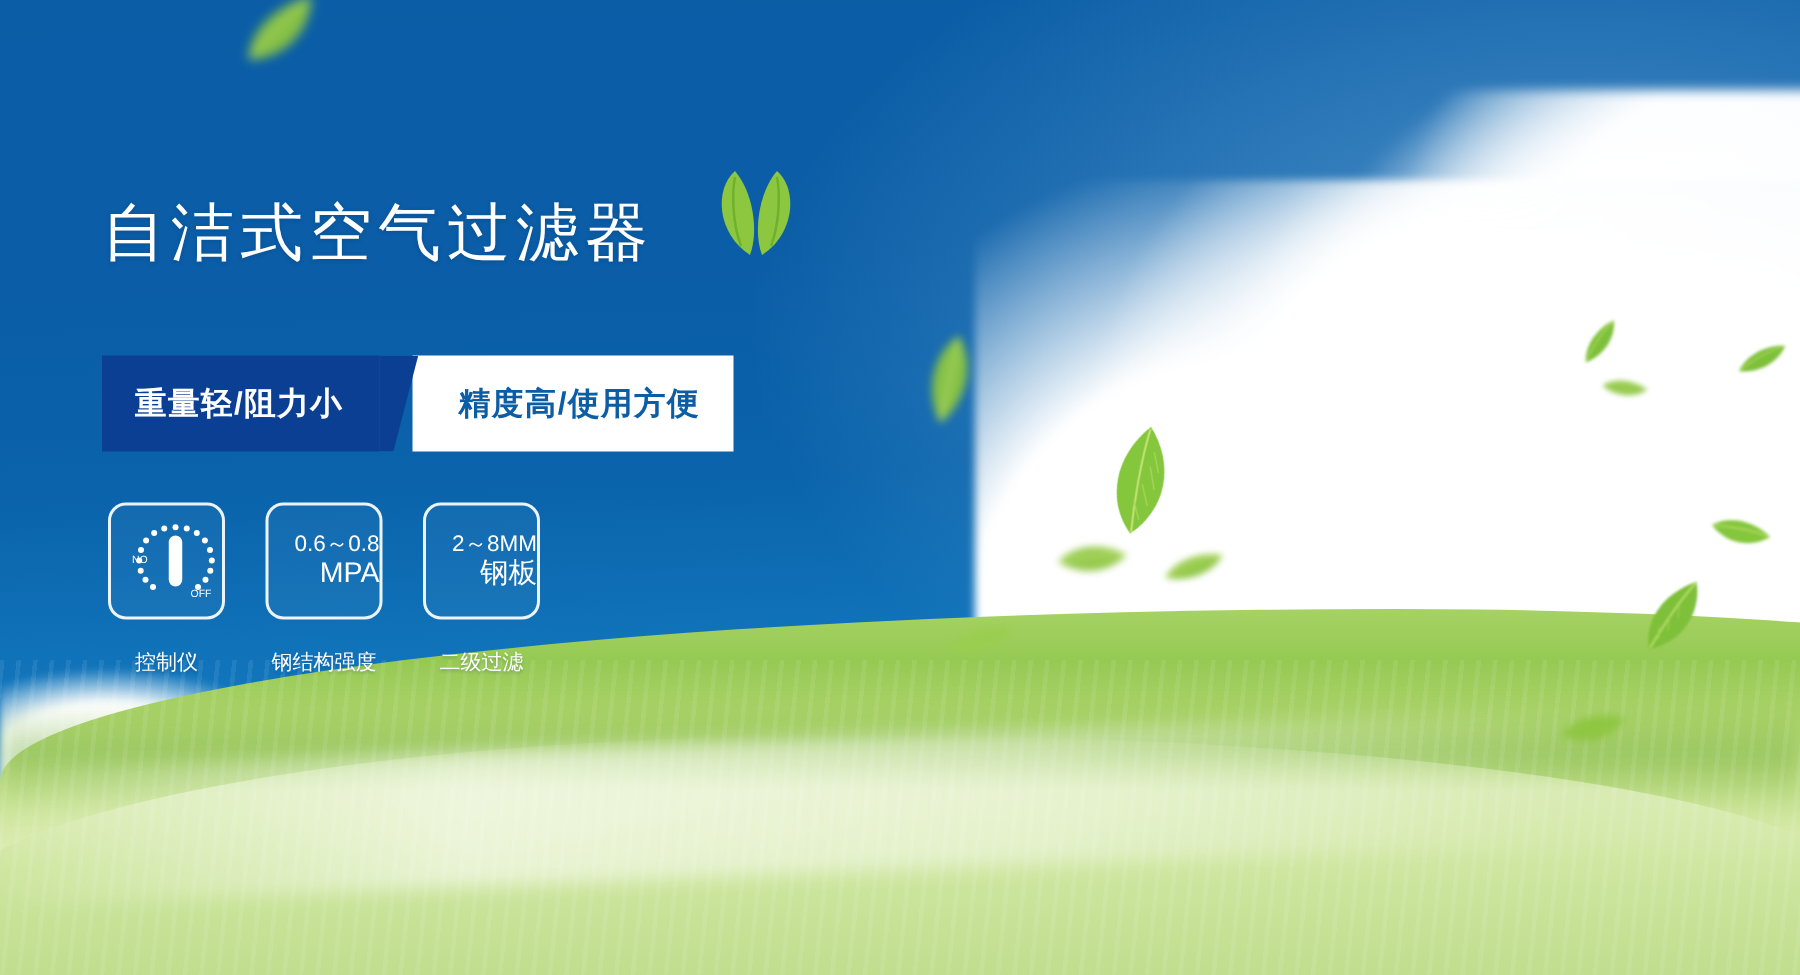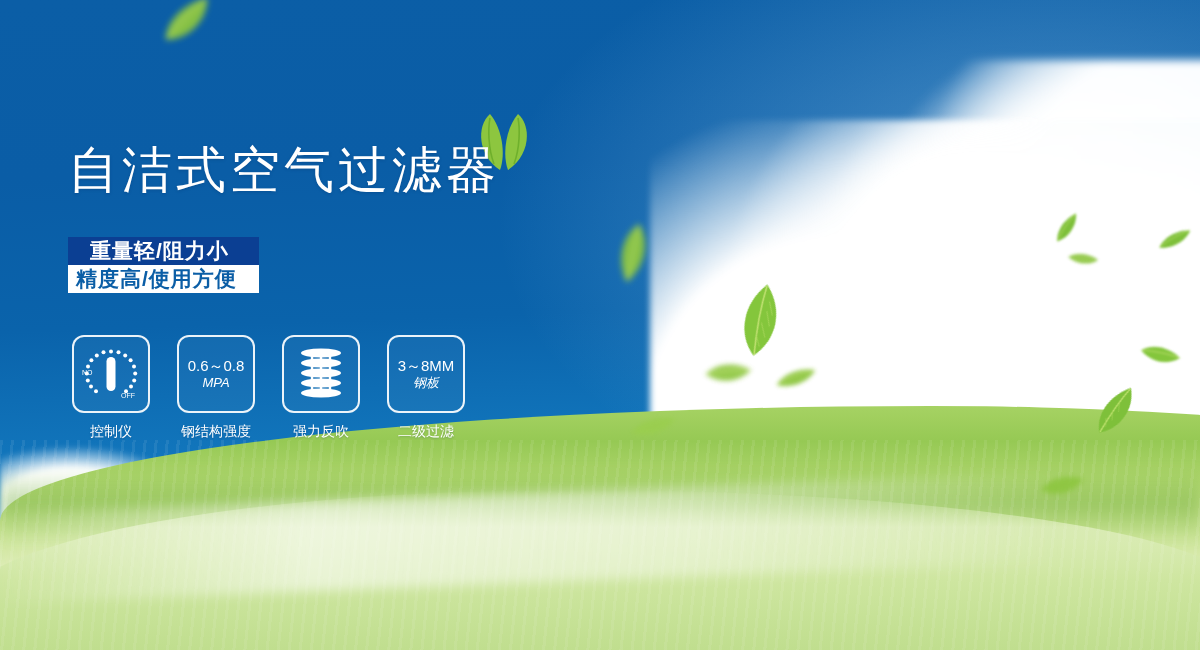--- a/index.html
+++ b/index.html
@@ -88,64 +88,64 @@
     background:linear-gradient(180deg, rgba(110,170,60,0.0) 0%, rgba(116,174,62,0.45) 48%, rgba(110,170,60,0.0) 100%);
     filter:blur(7px);
   }
 
   
   .leaf{position:absolute;}
   .leaf svg{display:block;width:100%;height:100%;}
 
   
   .title{
-    position:absolute;left:68px;top:145px;
-    font-size:50px;line-height:1;letter-spacing:4px;
+    position:absolute;left:68px;top:134px;
+    font-size:42px;line-height:1;letter-spacing:4px;
     color:#ffffff;font-weight:300;
     font-family:"DejaVu Sans","Liberation Sans",sans-serif;
     text-shadow:0 1px 3px rgba(0,40,90,0.25);
     white-space:nowrap;
   }
   .sprout{position:absolute;left:470px;top:110px;width:66px;height:62px;}
 
-  .subbar{position:absolute;left:68px;top:237px;height:64px;display:flex;flex-direction:column;}
+  .subbar{position:absolute;left:68px;top:237px;height:64px;display:flex;}
   .subbar-left{
     background:#0b3f93;color:#ffffff;
     display:flex;align-items:center;
     padding:0 24px 0 22px;
     font-size:21px;letter-spacing:1px;font-weight:700;
     position:relative;z-index:2;
   }
   .subbar-mid{
     width:26px;background:#0b3f93;position:relative;z-index:2;
     clip-path:polygon(0 0, 100% 0, 36% 100%, 0% 100%);
     margin-right:-4px;
   }
   .subbar-right{
     background:#ffffff;color:#0b5ea6;
     display:flex;align-items:center;
-    padding:0 22px 0 8px;
+    padding:0 22px 0 31px;
     font-size:21px;letter-spacing:1px;font-weight:700;
     position:relative;z-index:1;
   }
 
   
   .features{position:absolute;left:70px;top:335px;display:flex;gap:23px;}
   .feature{width:82px;display:flex;flex-direction:column;align-items:center;}
   .feature-box{
     width:78px;height:78px;border:2px solid rgba(255,255,255,0.92);
     border-radius:12px;
-    display:flex;flex-direction:column;align-items:center;justify-content:center;
+    display:flex;flex-direction:column;align-items:flex-end;justify-content:center;
     color:#ffffff;box-sizing:border-box;
     background:rgba(255,255,255,0.04);
   }
   .feature-box .t1{font-size:15px;line-height:1.18;letter-spacing:0;white-space:nowrap;}
-  .feature-box .t2{font-size:13px;line-height:1.18;white-space:nowrap;font-style:italic;}
+  .feature-box .t2{font-size:19px;line-height:1.18;white-space:nowrap;}
   .feature-label{
-    margin-top:10px;font-size:14px;color:#ffffff;white-space:nowrap;
+    margin-top:20px;font-size:14px;color:#ffffff;white-space:nowrap;
     text-shadow:0 1px 2px rgba(0,40,90,0.25);
     text-align:right;
   }
   .feature-box svg{display:block;}
 </style>
 </head>
 <body>
 
 <div class="banner">
 
@@ -294,43 +294,24 @@
     </div>
 
     <div class="feature">
       <div class="feature-box">
         <div class="t1">0.6～0.8</div>
         <div class="t2">MPA</div>
       </div>
       <div class="feature-label">钢结构强度</div>
     </div>
 
+
     <div class="feature">
       <div class="feature-box">
-        <svg width="52" height="58" viewBox="0 0 52 58" aria-hidden="true">
-          <g fill="none" stroke="#ffffff" stroke-width="2.4">
-            <line x1="17" y1="7" x2="17" y2="51"></line>
-            <line x1="26" y1="7" x2="26" y2="51"></line>
-            <line x1="35" y1="7" x2="35" y2="51"></line>
-          </g>
-          <g fill="#ffffff">
-            <ellipse cx="26" cy="8" rx="20" ry="4.6"></ellipse>
-            <ellipse cx="26" cy="18" rx="20" ry="4.6"></ellipse>
-            <ellipse cx="26" cy="28" rx="20" ry="4.6"></ellipse>
-            <ellipse cx="26" cy="38" rx="20" ry="4.6"></ellipse>
-            <ellipse cx="26" cy="48" rx="20" ry="4.6"></ellipse>
-          </g>
-        </svg>
-      </div>
-      <div class="feature-label">强力反吹</div>
-    </div>
-
-    <div class="feature">
-      <div class="feature-box">
-        <div class="t1">3～8MM</div>
+        <div class="t1">2～8MM</div>
         <div class="t2">钢板</div>
       </div>
       <div class="feature-label">二级过滤</div>
     </div>
 
 
   </div>
 </div>
 
 </body></html>

